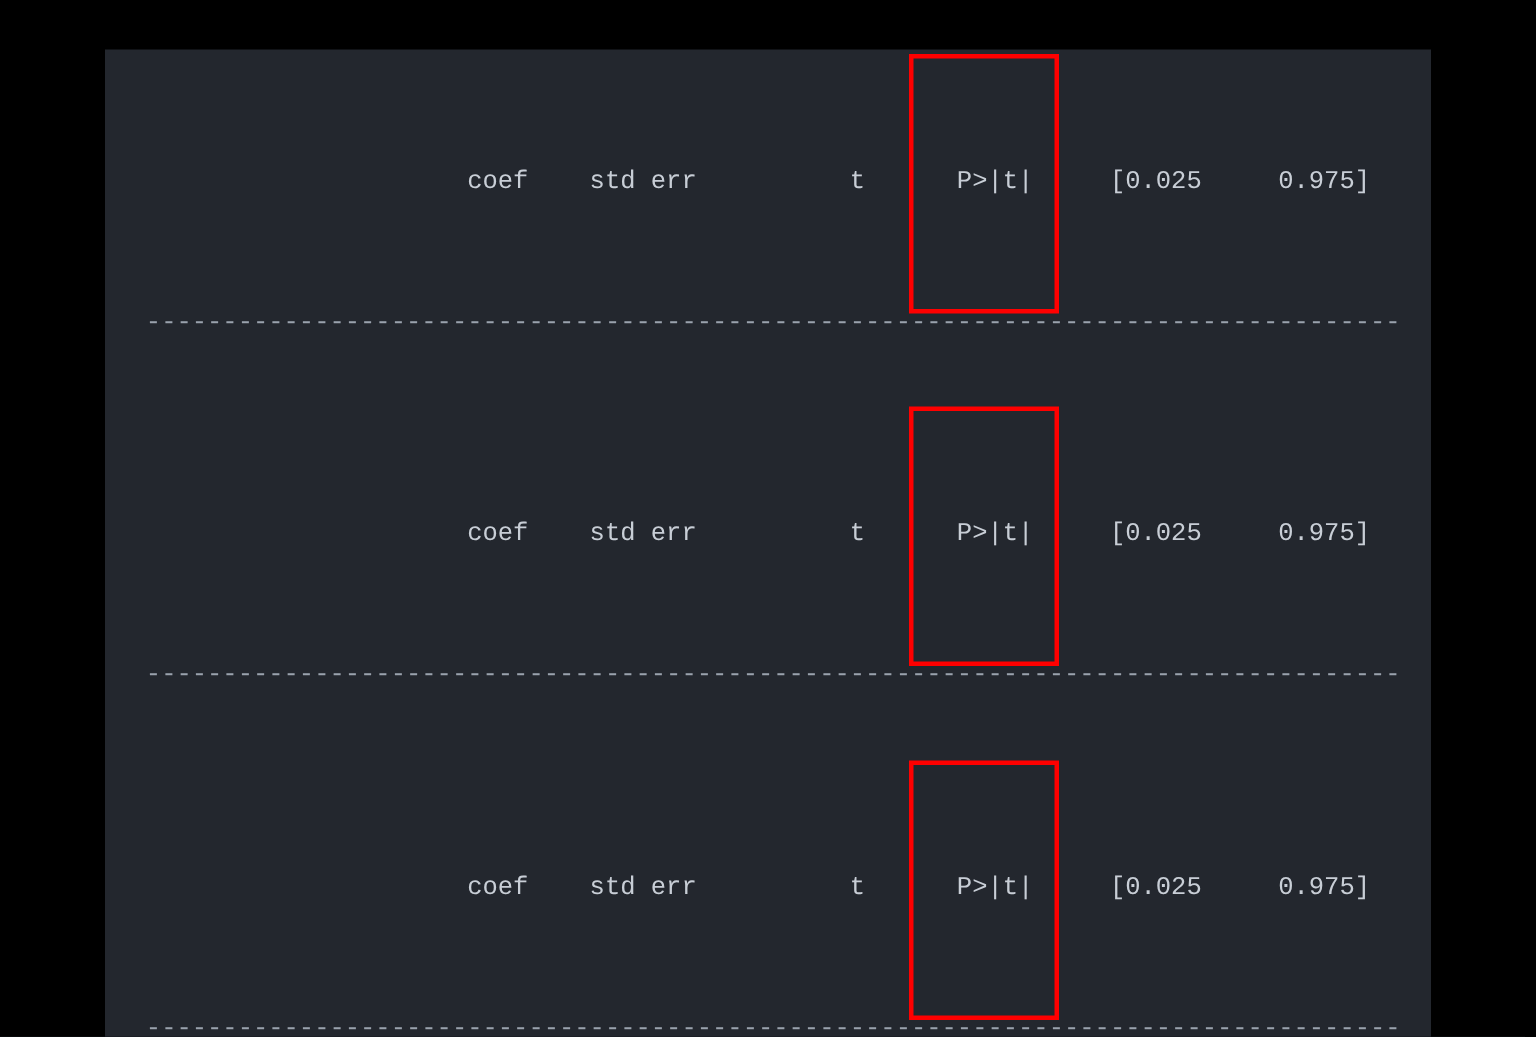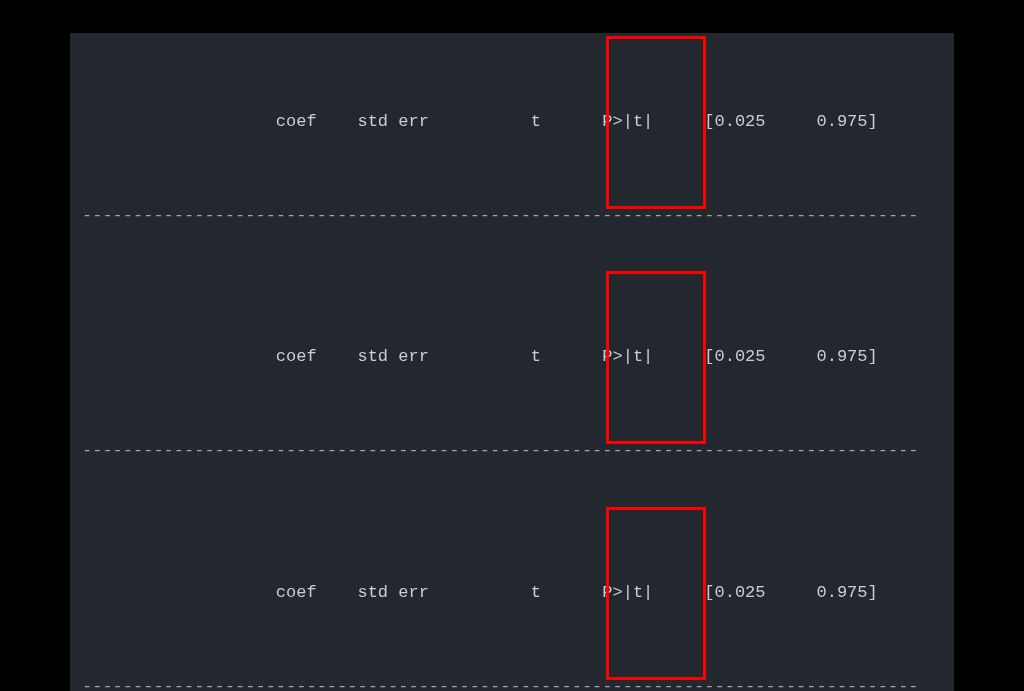--- a/index.html
+++ b/index.html
@@ -7,20 +7,21 @@
     padding: 0;
     background: #000;
     width: 1024px;
     height: 691px;
     overflow: hidden;
   }
   .stage {
     position: relative;
     width: 1024px;
     height: 691px;
+    text-align: center;
   }
   .panel {
     position: absolute;
     left: 70px;
     width: 884px;
     background: #23272e;
     color: #c8ced6;
     font-family: "Consolas","Menlo","Courier New",monospace;
     font-size: 17px;
     line-height: 31.4px;

